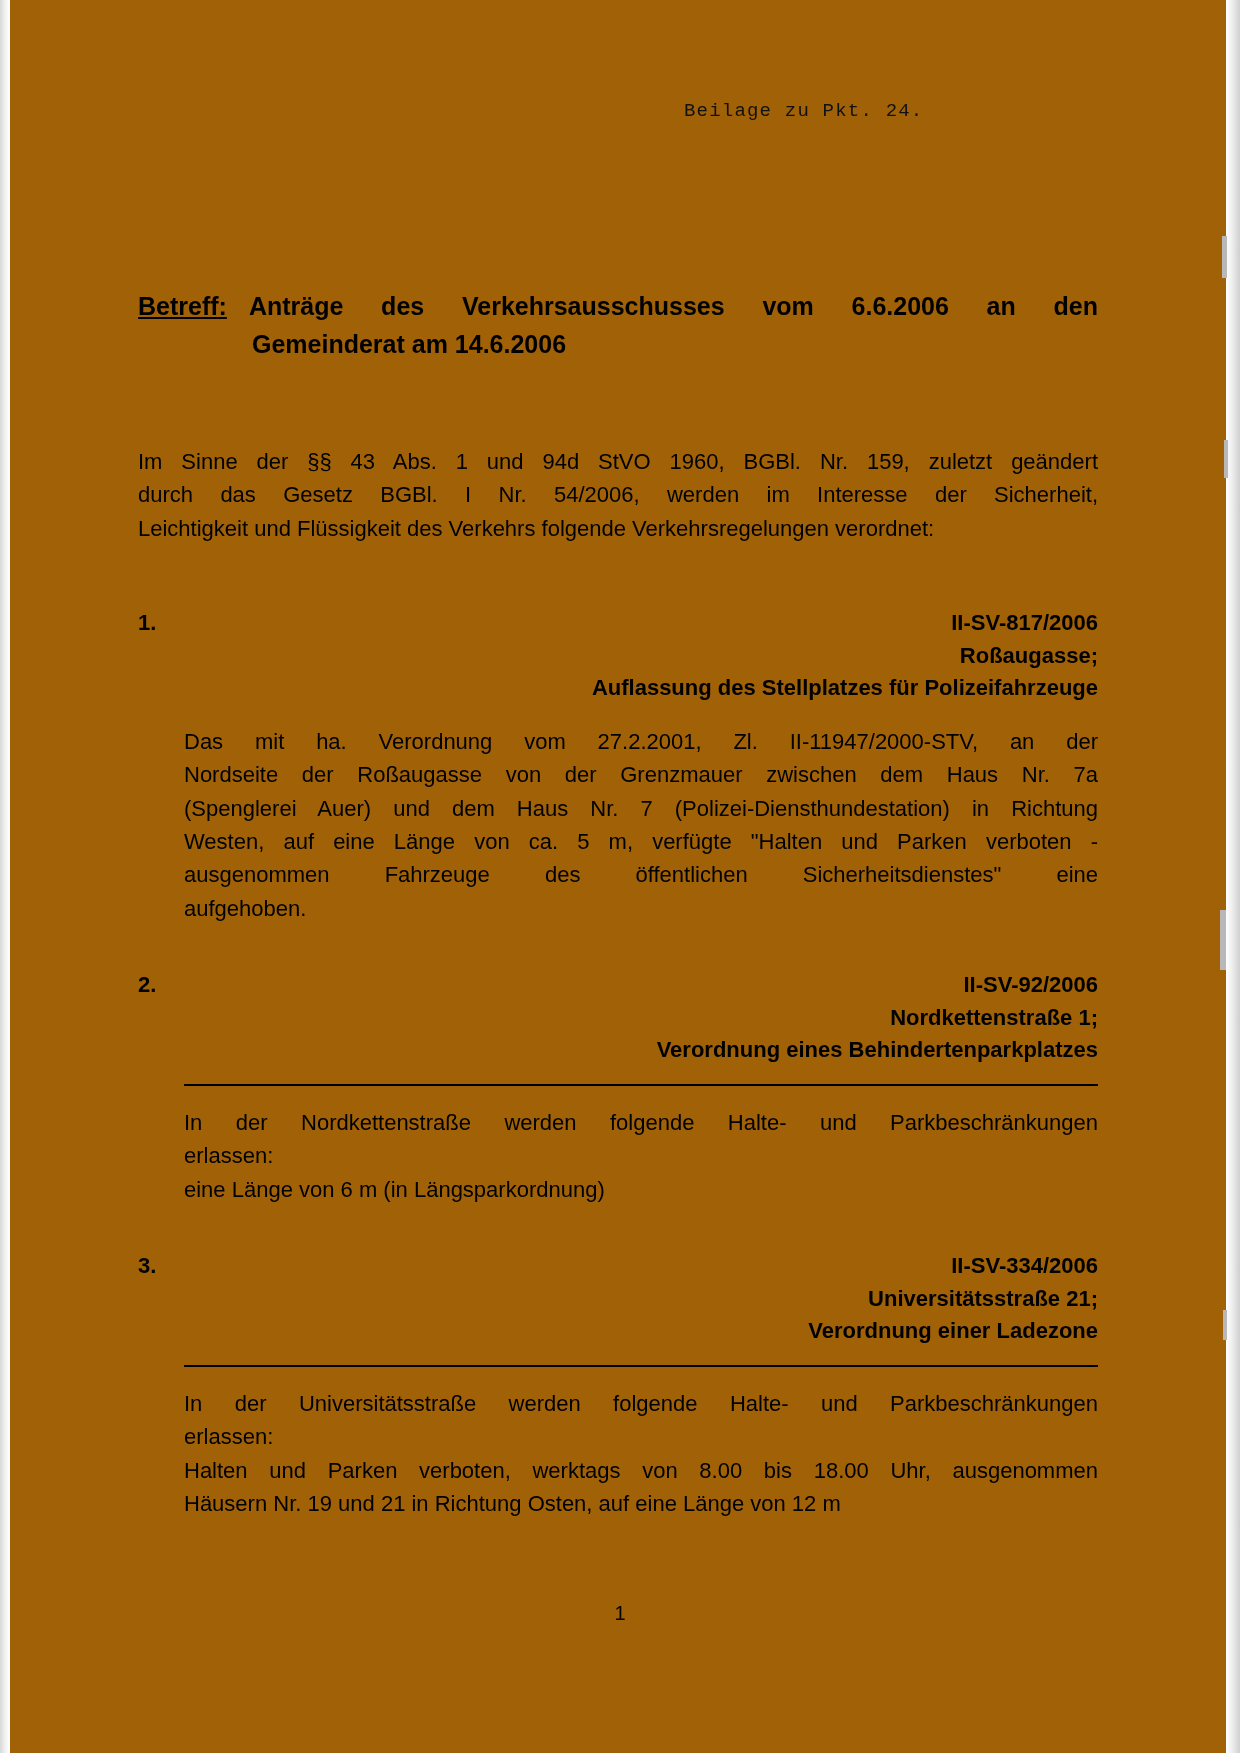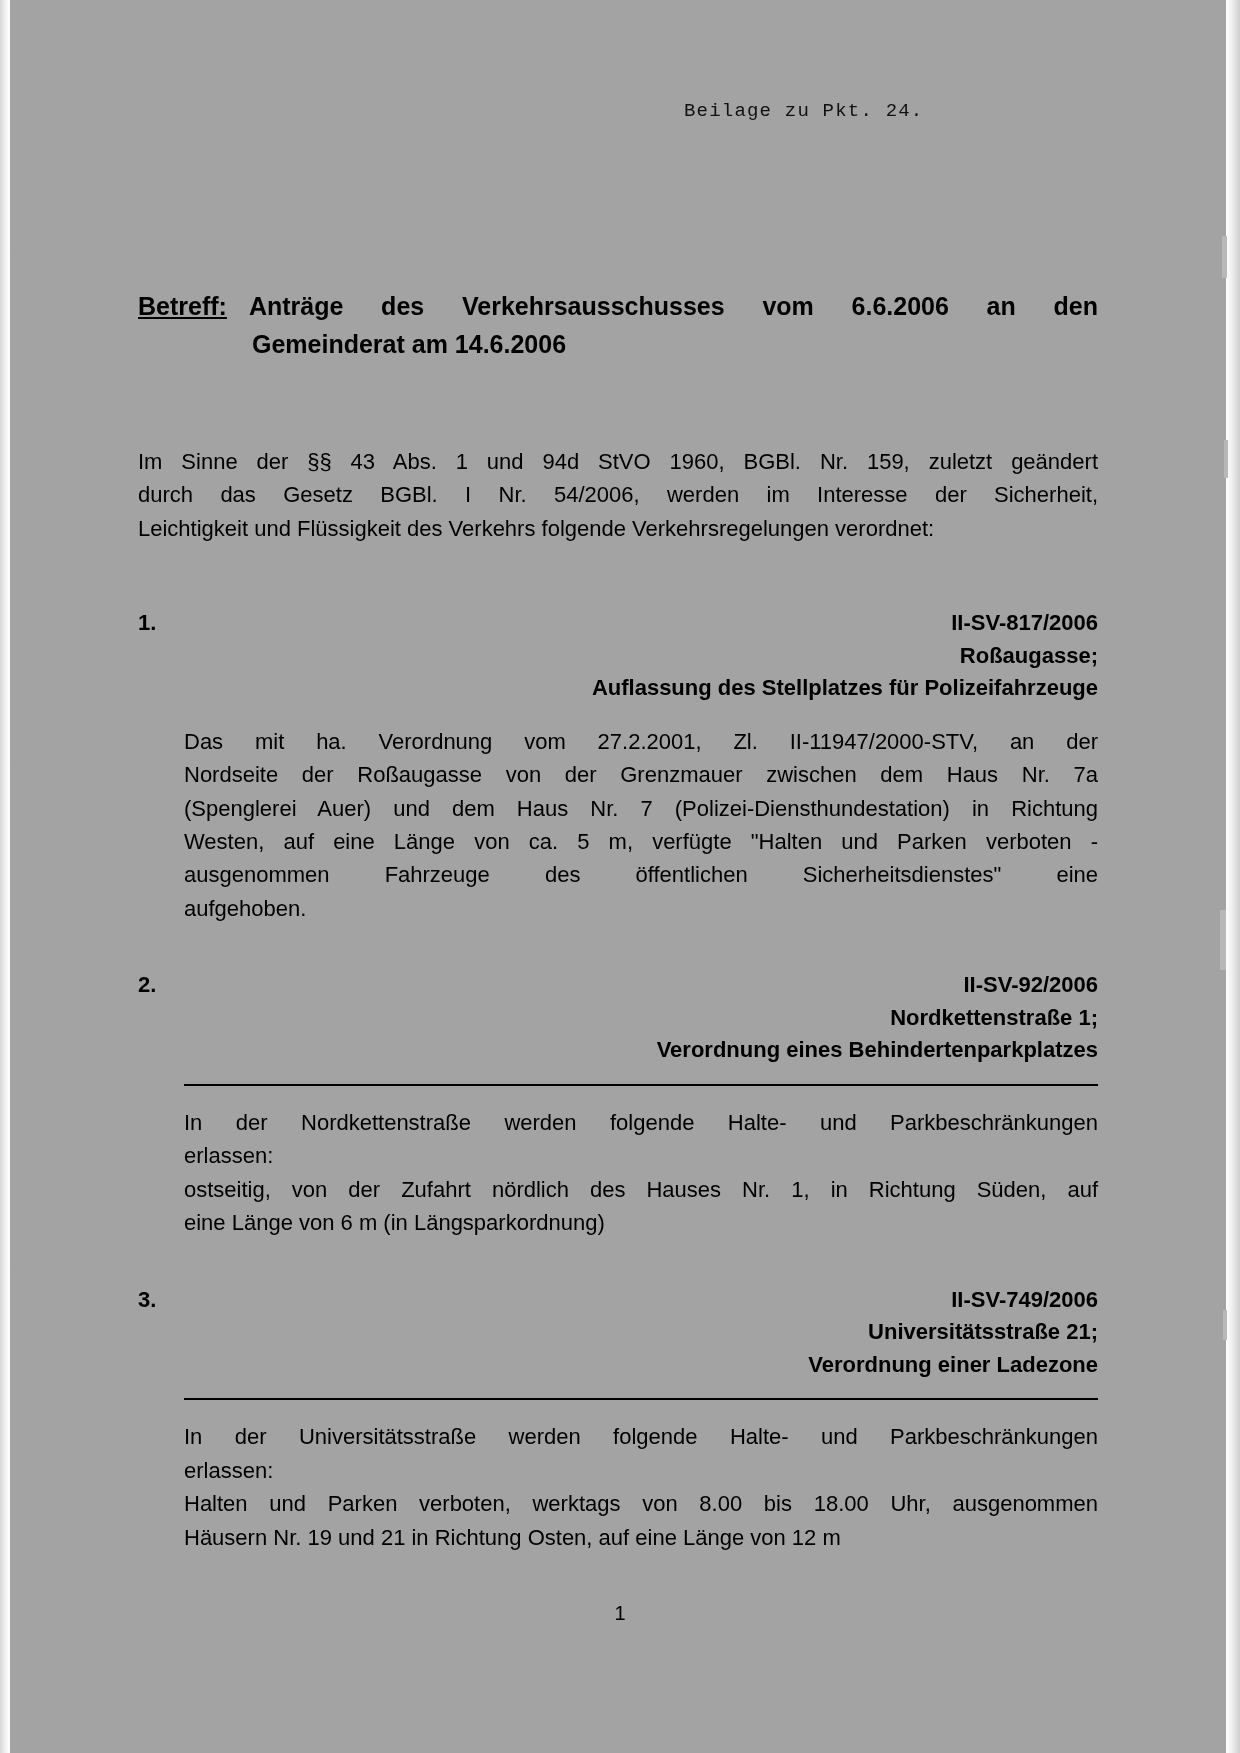--- a/index.html
+++ b/index.html
@@ -13,21 +13,21 @@
     position: relative;
     font-family: "Liberation Sans", sans-serif;
     color: #000000;
     overflow: hidden;
   }
   .page {
     position: absolute;
     left: 0; top: 0;
     width: 1240px;
     height: 1753px;
-    background: #a3a3a3;
+    background: #a16207;
   }
   
   .scan-edge-left {
     position: absolute;
     left: 0; top: 0;
     width: 10px; height: 1753px;
     background: linear-gradient(to right, #d8d8d8, #f4f4f4 60%, #ffffff);
   }
   .scan-edge-right {
     position: absolute;
@@ -209,30 +209,29 @@
         <div class="item-num">2.</div>
         <div class="item-titles">
           <span class="item-title-line">II-SV-92/2006</span>
           <span class="item-title-line">Nordkettenstraße 1;</span>
           <span class="item-title-line underlined">Verordnung eines Behindertenparkplatzes</span>
         </div>
       </div>
       <div class="item-body">
         <span class="ln">In der Nordkettenstraße werden folgende Halte- und Parkbeschränkungen</span>
         <span class="ln last">erlassen:</span>
-        <span class="ln">ostseitig, von der Zufahrt nördlich des Hauses Nr. 1, in Richtung Süden, auf</span>
         <span class="ln last">eine Länge von 6 m (in Längsparkordnung)</span>
       </div>
     </div>
 
     <div class="item">
       <div class="item-head">
         <div class="item-num">3.</div>
         <div class="item-titles">
-          <span class="item-title-line">II-SV-749/2006</span>
+          <span class="item-title-line">II-SV-334/2006</span>
           <span class="item-title-line">Universitätsstraße 21;</span>
           <span class="item-title-line underlined">Verordnung einer Ladezone</span>
         </div>
       </div>
       <div class="item-body">
         <span class="ln">In der Universitätsstraße werden folgende Halte- und Parkbeschränkungen</span>
         <span class="ln last">erlassen:</span>
         <span class="ln">Halten und Parken verboten, werktags von 8.00 bis 18.00 Uhr, ausgenommen</span>
         <span class="ln last">Häusern Nr. 19 und 21 in Richtung Osten, auf eine Länge von 12 m</span>
       </div>

